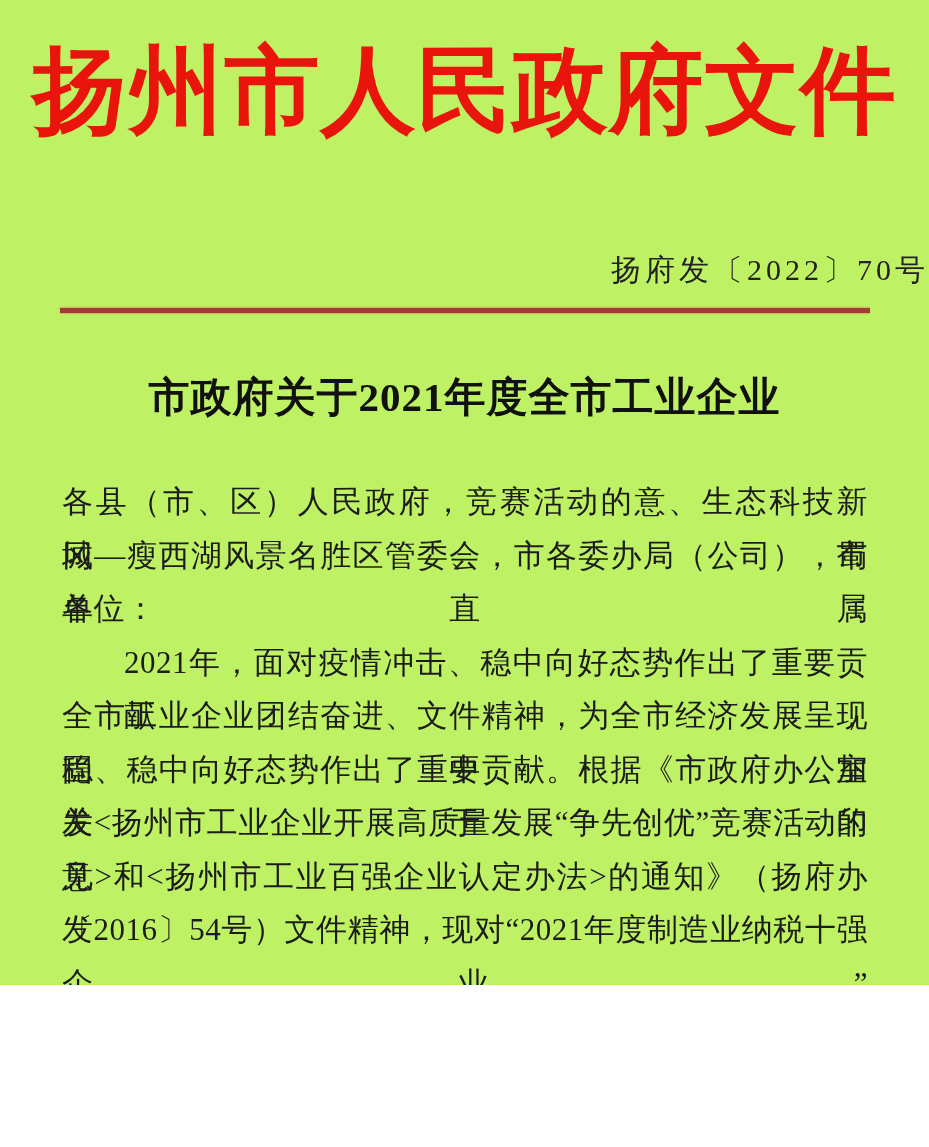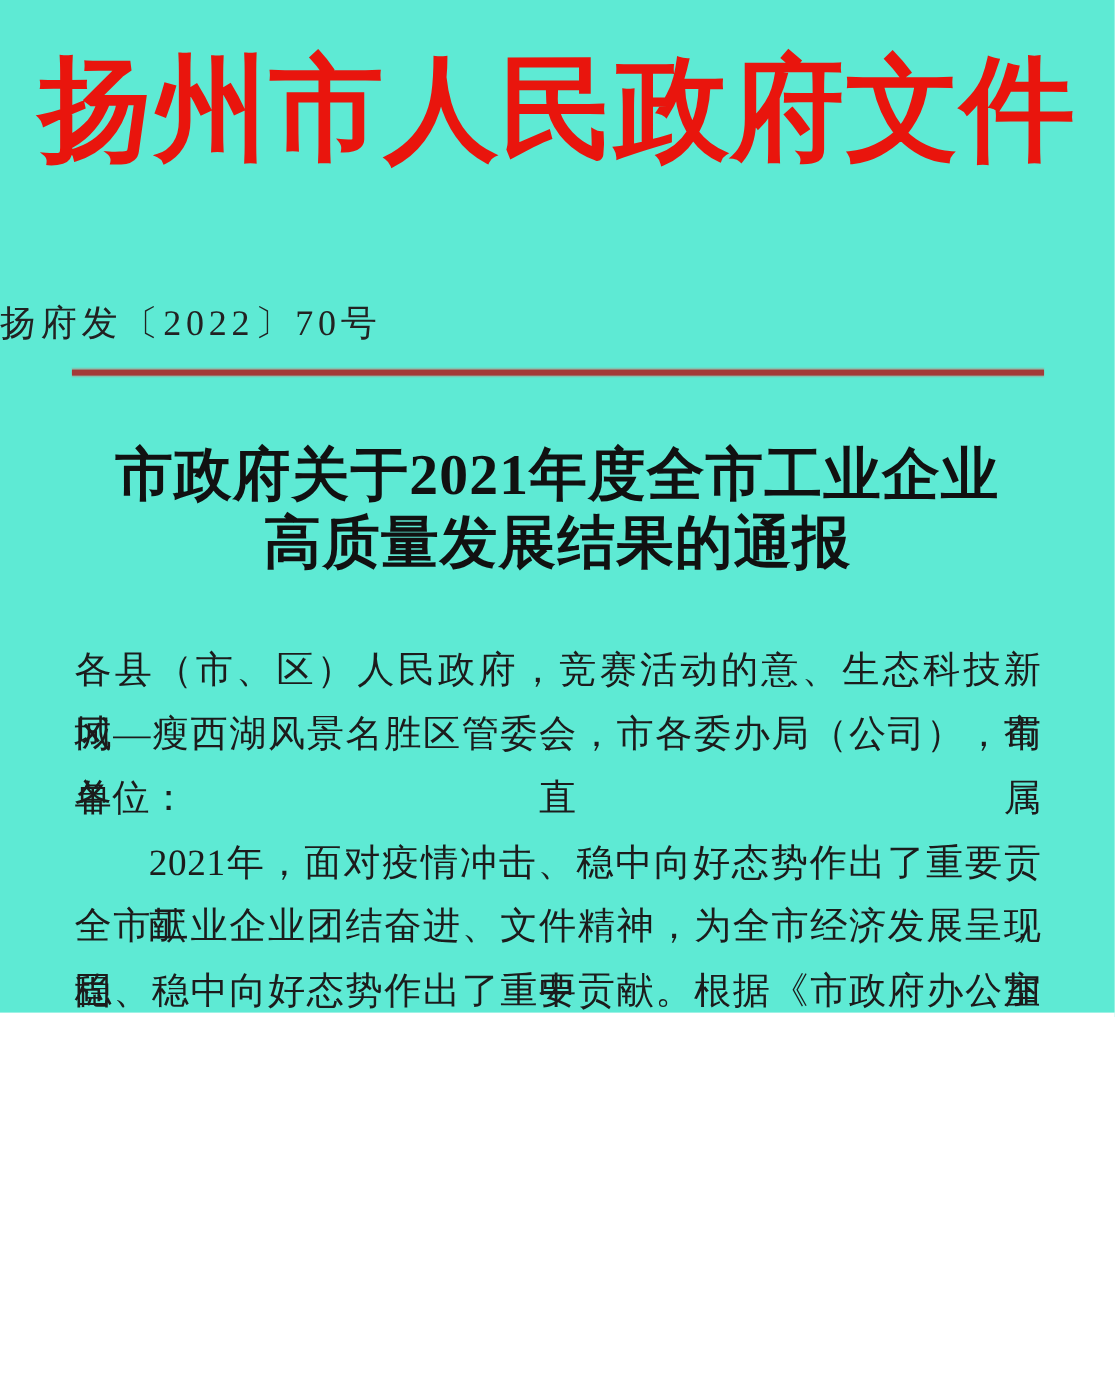--- a/index.html
+++ b/index.html
@@ -3,57 +3,57 @@
 <meta charset="utf-8">
 <style>
   html, body {
     margin: 0;
     padding: 0;
     background: #ffffff;
   }
   .page {
     position: relative;
     width: 929px;
-    height: 844px;
+    height: 985px;
     margin: 0 auto;
-    background: #5eead4;
+    background: #bef264;
     overflow: hidden;
     font-family: "Liberation Serif", "DejaVu Serif", serif;
     color: #1a1a1a;
   }
   .header-title {
     margin-top: 20px;
     text-align: center;
     font-size: 95px;
     line-height: 142px;
     font-weight: 700;
     letter-spacing: 1px;
     color: var(--header-red, #e9150d);
     font-family: "Liberation Serif", "DejaVu Serif", serif;
     white-space: nowrap;
   }
   .doc-number {
     margin-top: 88px;
-    text-align: left;
+    text-align: right;
     font-size: 30px;
     line-height: 40px;
     letter-spacing: 4px;
     color: #222222;
   }
   .red-divider {
     margin: 18px auto 0 auto;
     width: 810px;
     height: 5px;
     background: var(--divider-red, #a33b38);
     box-shadow: 0 1px 1px rgba(233, 90, 80, 0.35), 0 -1px 1px rgba(233, 90, 80, 0.35);
   }
   .doc-title {
     margin: 56px 62px 0 62px;
     text-align: center;
-    font-size: 48px;
+    font-size: 41px;
     line-height: 56px;
     font-weight: 700;
     color: #111111;
   }
   .doc-title .title-line {
     display: block;
     letter-spacing: 1px;
   }
   .doc-body {
     margin: 50px 62px 0 62px;
@@ -92,21 +92,20 @@
 <div class="page">
 
   <div class="header-title">扬州市人民政府文件</div>
 
   <div class="doc-number">扬府发〔2022〕70号</div>
 
   <div class="red-divider"></div>
 
   <h1 class="doc-title">
     <span class="title-line">市政府关于2021年度全市工业企业</span>
-    <span class="title-line">高质量发展结果的通报</span>
   </h1>
 
   <div class="doc-body">
       <div class="line fill">各县（市、区）人民政府，竞赛活动的意、生态科技新城、蜀</div>
       <div class="line fill">冈—瘦西湖风景名胜区管委会，市各委办局（公司），市各直属</div>
       <div class="line">单位：</div>
       <div class="line indent fill">2021年，面对疫情冲击、稳中向好态势作出了重要贡献，</div>
       <div class="line fill">全市工业企业团结奋进、文件精神，为全市经济发展呈现稳中加</div>
       <div class="line fill">固、稳中向好态势作出了重要贡献。根据《市政府办公室关于印</div>
       <div class="line fill">发&lt;扬州市工业企业开展高质量发展“争先创优”竞赛活动的意</div>

